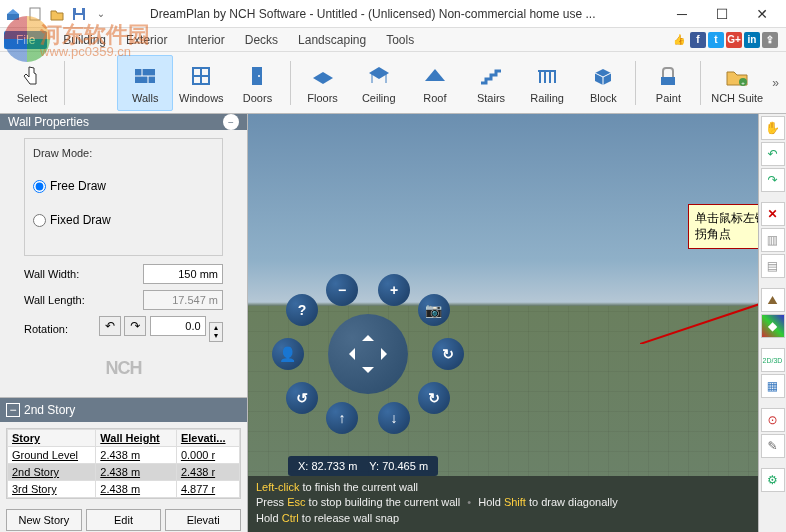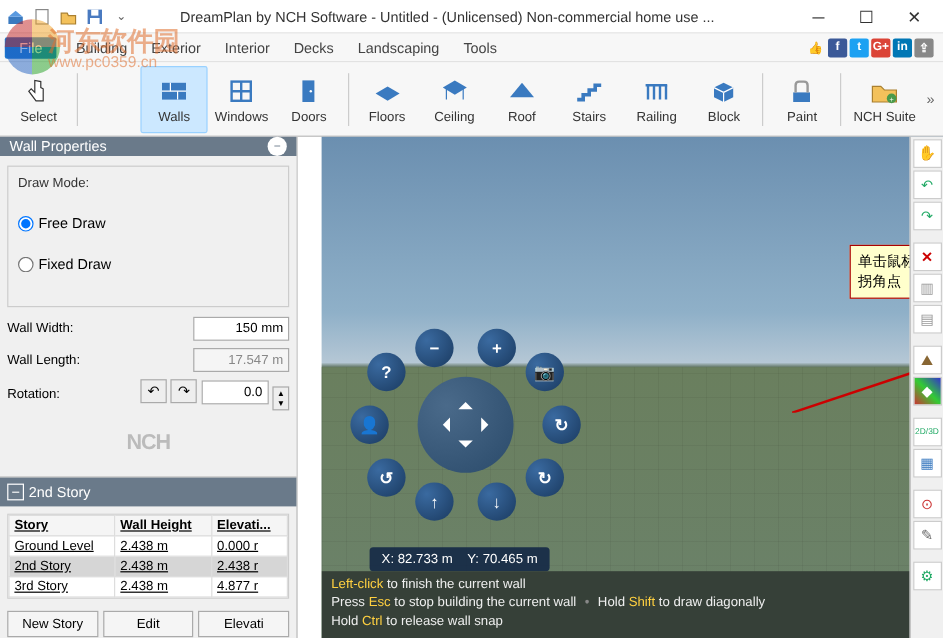--- a/index.html
+++ b/index.html
@@ -25,27 +25,27 @@
 .toolbar { height: 62px; background: #f7f7f7; border-bottom: 1px solid #bbb; display: flex; align-items: center; padding: 2px 4px; }
 .toolbar .tb-item { width: 60px; height: 56px; display: flex; flex-direction: column; align-items: center; justify-content: center; gap: 2px; cursor: pointer; border: 1px solid transparent; border-radius: 2px; padding: 2px; }
 .toolbar .tb-item.active { background: #cce8ff; border-color: #99d1ff; margin-left: 48px; }
 .toolbar .tb-icon { width: 28px; height: 28px; display: flex; align-items: center; justify-content: center; }
 .toolbar .tb-label { font-size: 11px; color: #333; }
 .toolbar .tb-sep { width: 1px; height: 44px; background: #ccc; margin: 0 4px; }
 .toolbar .tb-spacer { flex: 1; }
 .toolbar .tb-expand { width: 14px; color: #666; cursor: pointer; display: flex; align-items: center; justify-content: center; }
 
 
-.main { display: flex; height: 418px; gap: 20px; }
+.main { display: flex; height: 418px; }
 
 
 .sidebar { width: 248px; background: #f0f0f0; border-right: 1px solid #bbb; display: flex; flex-direction: column; }
 .panel-header { height: 24px; background: #6a7a8a; color: #fff; display: flex; align-items: center; padding: 0 8px; font-size: 12px; justify-content: space-between; }
 .panel-header .collapse-btn { width: 16px; height: 16px; border-radius: 50%; background: #fff; color: #6a7a8a; display: flex; align-items: center; justify-content: center; font-size: 10px; cursor: pointer; }
-.panel-body { padding: 8px 6px; background: #f0f0f0; }
+.panel-body { padding: 8px 24px; background: #f0f0f0; }
 .field-group { border: 1px solid #ccc; padding: 8px; margin-bottom: 8px; }
 .field-label { font-size: 11px; color: #333; margin-bottom: 4px; }
 .radio-row { display: flex; align-items: center; gap: 4px; margin: 20px 0; }
 .radio-row input { cursor: pointer; }
 .prop-row { display: flex; align-items: center; justify-content: space-between; margin: 6px 0; }
 .prop-row label { font-size: 11px; }
 .prop-row input { width: 80px; height: 20px; font-size: 11px; text-align: right; padding-right: 4px; border: 1px solid #aaa; }
 .prop-row input[disabled] { background: #f5f5f5; color: #888; }
 .icon-btn-small { width: 22px; height: 20px; border: 1px solid #aaa; background: #eee; display: inline-flex; align-items: center; justify-content: center; cursor: pointer; }
 .logo-ncn { text-align: center; padding: 10px 0; color: #bbb; font-weight: bold; font-size: 18px; letter-spacing: -1px; }

